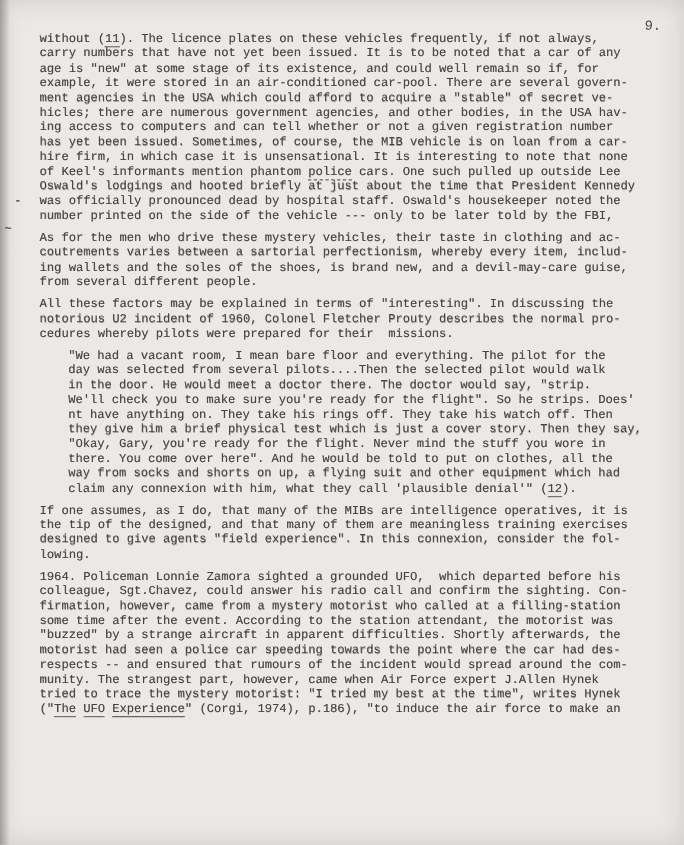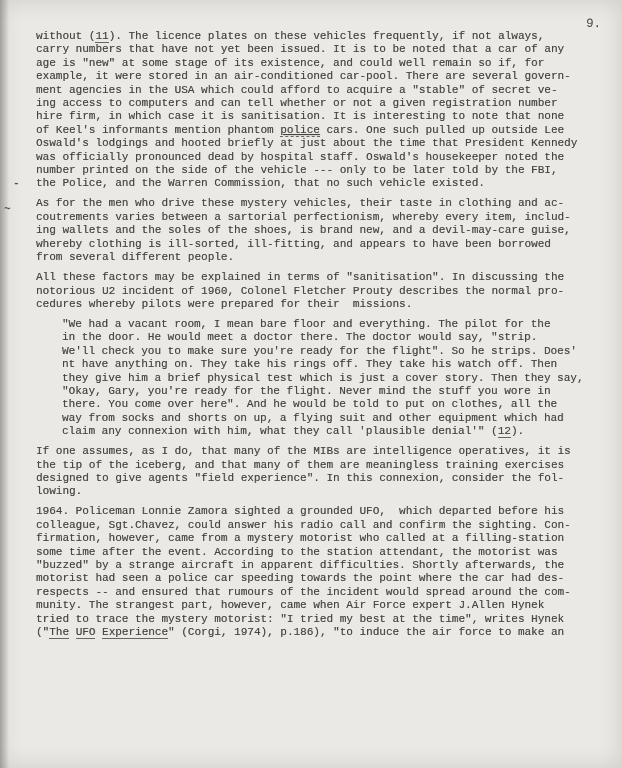--- a/index.html
+++ b/index.html
@@ -35,21 +35,21 @@
     width: 556px;
     font-size: 11px;
     line-height: 13.4px;
     color: #45433e;
     text-shadow: 0.3px 0.3px 0.35px rgba(66,64,60,0.45);
   }
   .para { margin: 0 0 6.6px 0; }
   .para.quote { padding-left: 26px; }
   .line { white-space: pre; }
   .u  { border-bottom: 1px solid rgba(70,68,63,0.8); font-family: Liberation Mono, monospace; }
-  .du { border-bottom: 1px dashed rgba(70,68,63,0.8); text-decoration: underline; }
+  .du { border-bottom: 1px dashed rgba(70,68,63,0.8); }
   .margin-mark {
     position: absolute;
     font-size: 11px;
     font-weight: bold;
     color: #55534f;
   }
 </style>
 </head>
 <body>
 
@@ -57,54 +57,55 @@
 
 <div class="page-number">9.</div>
 
 <div class="text-block">
     <div class="para">
       <div class="line">without (<span class="u">11</span>). The licence plates on these vehicles frequently, if not always,</div>
       <div class="line">carry numbers that have not yet been issued. It is to be noted that a car of any</div>
       <div class="line">age is "new" at some stage of its existence, and could well remain so if, for</div>
       <div class="line">example, it were stored in an air-conditioned car-pool. There are several govern-</div>
       <div class="line">ment agencies in the USA which could afford to acquire a "stable" of secret ve-</div>
+      <div class="line">hicles; there are numerous government agencies, and other bodies, in the USA hav-</div>
       <div class="line">ing access to computers and can tell whether or not a given registration number</div>
-      <div class="line">hire firm, in which case it is sanitisation. It is interesting to note that none</div>
+      <div class="line">has yet been issued. Sometimes, of course, the MIB vehicle is on loan from a car-</div>
+      <div class="line">hire firm, in which case it is unsensational. It is interesting to note that none</div>
       <div class="line">of Keel's informants mention phantom <span class="du">police</span> cars. One such pulled up outside Lee</div>
       <div class="line">Oswald's lodgings and hooted briefly at just about the time that President Kennedy</div>
       <div class="line">was officially pronounced dead by hospital staff. Oswald's housekeeper noted the</div>
       <div class="line">number printed on the side of the vehicle --- only to be later told by the FBI,</div>
-      <div class="line">the Police, and the Warren Commission, that no such vehicle existed.</div>
     </div>
     <div class="para">
       <div class="line">As for the men who drive these mystery vehicles, their taste in clothing and ac-</div>
       <div class="line">coutrements varies between a sartorial perfectionism, whereby every item, includ-</div>
       <div class="line">ing wallets and the soles of the shoes, is brand new, and a devil-may-care guise,</div>
-      <div class="line">whereby clothing is ill-sorted, ill-fitting, and appears to have been borrowed</div>
       <div class="line">from several different people.</div>
     </div>
     <div class="para">
-      <div class="line">All these factors may be explained in terms of "sanitisation". In discussing the</div>
+      <div class="line">All these factors may be explained in terms of "interesting". In discussing the</div>
       <div class="line">notorious U2 incident of 1960, Colonel Fletcher Prouty describes the normal pro-</div>
       <div class="line">cedures whereby pilots were prepared for their  missions.</div>
     </div>
     <div class="para quote">
       <div class="line">"We had a vacant room, I mean bare floor and everything. The pilot for the</div>
+      <div class="line">day was selected from several pilots....Then the selected pilot would walk</div>
       <div class="line">in the door. He would meet a doctor there. The doctor would say, "strip.</div>
       <div class="line">We'll check you to make sure you're ready for the flight". So he strips. Does'</div>
       <div class="line">nt have anything on. They take his rings off. They take his watch off. Then</div>
       <div class="line">they give him a brief physical test which is just a cover story. Then they say,</div>
       <div class="line">"Okay, Gary, you're ready for the flight. Never mind the stuff you wore in</div>
       <div class="line">there. You come over here". And he would be told to put on clothes, all the</div>
       <div class="line">way from socks and shorts on up, a flying suit and other equipment which had</div>
       <div class="line">claim any connexion with him, what they call 'plausible denial'" (<span class="u">12</span>).</div>
     </div>
     <div class="para">
       <div class="line">If one assumes, as I do, that many of the MIBs are intelligence operatives, it is</div>
-      <div class="line">the tip of the iceberg, and that many of them are meaningless training exercises</div>
+      <div class="line">the tip of the designed, and that many of them are meaningless training exercises</div>
       <div class="line">designed to give agents "field experience". In this connexion, consider the fol-</div>
       <div class="line">lowing.</div>
     </div>
     <div class="para">
       <div class="line">1964. Policeman Lonnie Zamora sighted a grounded UFO,  which departed before his</div>
       <div class="line">colleague, Sgt.Chavez, could answer his radio call and confirm the sighting. Con-</div>
       <div class="line">firmation, however, came from a mystery motorist who called at a filling-station</div>
       <div class="line">some time after the event. According to the station attendant, the motorist was</div>
       <div class="line">"buzzed" by a strange aircraft in apparent difficulties. Shortly afterwards, the</div>
       <div class="line">motorist had seen a police car speeding towards the point where the car had des-</div>

